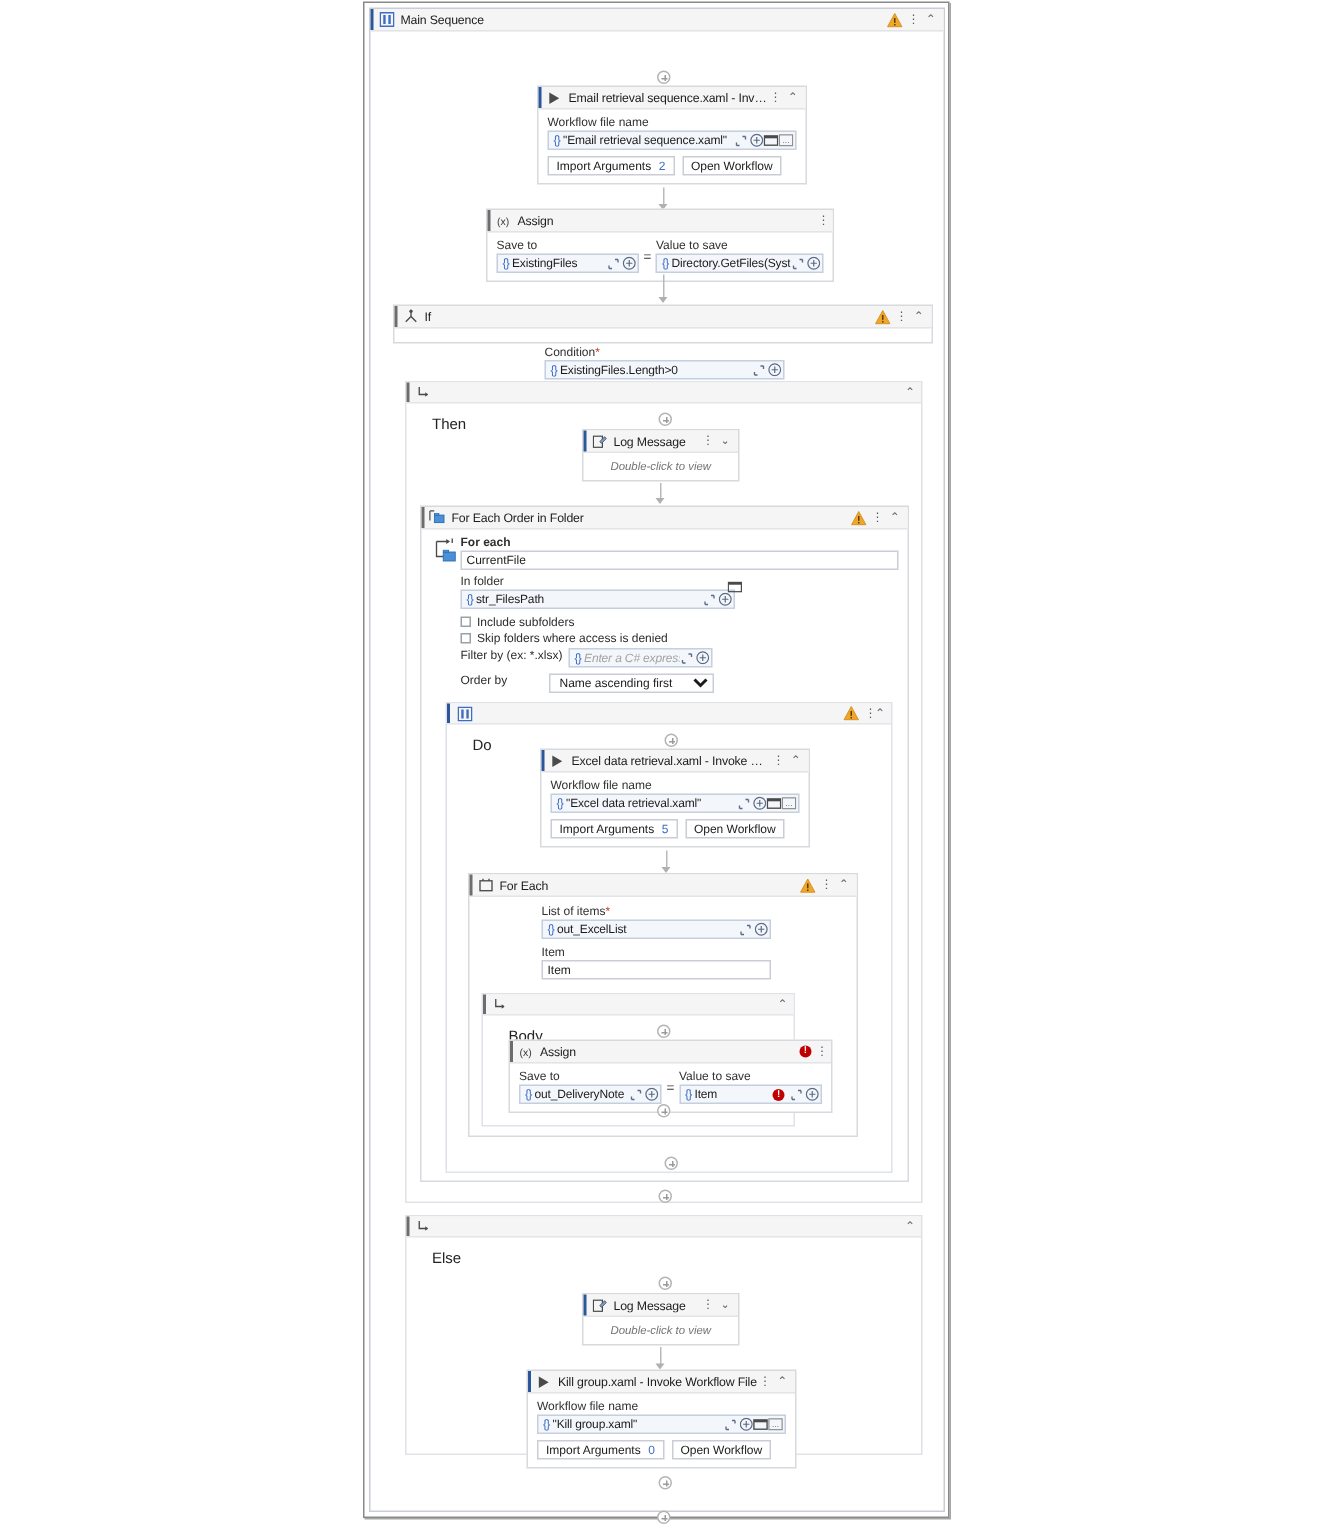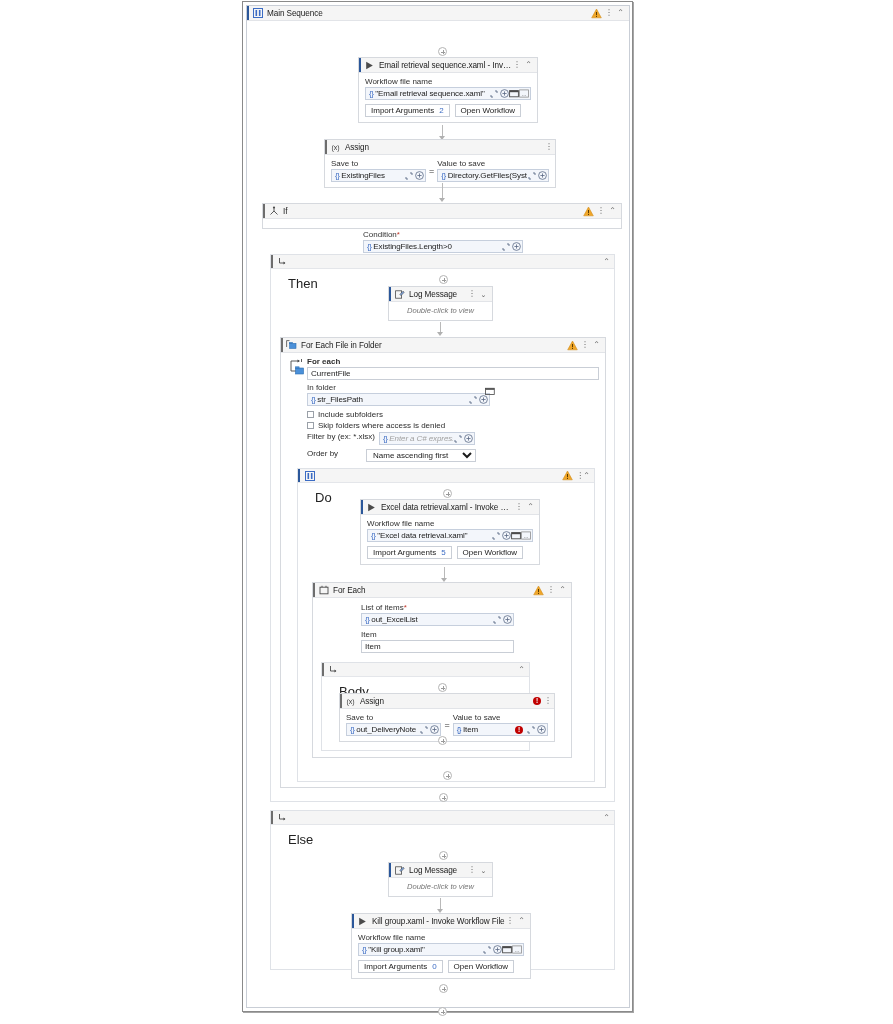--- a/index.html
+++ b/index.html
@@ -141,21 +141,21 @@
   
   .section { border: 1px solid #dfe2e7; background: #fff; }
   .section > .shdr {
     display: flex; align-items: center;
     height: 14px;
     background: #f5f5f5;
     border-bottom: 1px solid #e4e6ea;
     padding-right: 4px;
   }
   .section > .shdr .sbar { width: 2px; align-self: stretch; background: #6d6d6d; margin-right: 4px;}
-  .section > .shdr .stitle { font-size: 13px; flex: 1; margin-top: 44px; }
+  .section > .shdr .stitle { font-size: 10px; flex: 1; margin-top: 44px; }
   .chev { font-size: 8px; color: #6d6d6d; line-height: 1; }
 
   
   .section.do > .shdr .sbar { background: #2b579a; }
 
   
   .warn { width: 11px; height: 11px; flex: 0 0 11px; margin-right: 3px; }
   .errbadge {
     width: 8px; height: 8px; border-radius: 50%;
     background: #c00000; color: #fff;
@@ -425,21 +425,21 @@
             <div class="act" style="position:absolute;left:9px;top:68px;width:326px;">
               <div class="hdr">
                 <div class="accent" style="background:#6d6d6d"></div>
                 <span class="hdr-icon" style="margin-left:0">
                   <svg width="11" height="10" viewBox="0 0 11 10">
                     <path d="M0.6 0.6 L0.6 7 M0.6 0.6 L3.5 0.6" stroke="#4a4a4a" stroke-width="0.8" fill="none"></path>
                     <rect x="3.6" y="3.4" width="6.4" height="5" fill="#4a90d9" stroke="#2b6cb0" stroke-width="0.6"></rect>
                     <rect x="3.6" y="2.4" width="3" height="1.1" fill="#4a90d9" stroke="#2b6cb0" stroke-width="0.5"></rect>
                   </svg>
                 </span>
-                <span class="title">For Each File in Folder</span>
+                <span class="title">For Each Order in Folder</span>
                 <span class="warn">
                   <svg width="11" height="11" viewBox="0 0 11 11">
                     <path d="M5.5 1 L10.3 9.8 L0.7 9.8 Z" fill="#f0a628" stroke="#d18f1e" stroke-width="0.6"></path>
                     <rect x="5" y="4" width="1" height="3.2" fill="#5a3b00"></rect>
                       <rect x="5" y="8" width="1" height="1" fill="#5a3b00"></rect>
                   </svg>
                 </span>
                 <span class="dots">⋮</span>
                 <span class="hdr-icon chev">⌃</span>
               </div>

